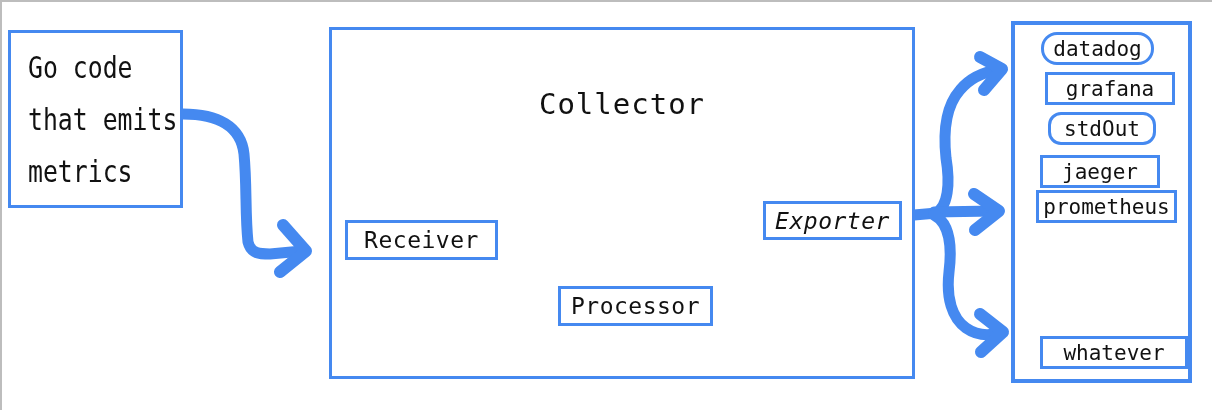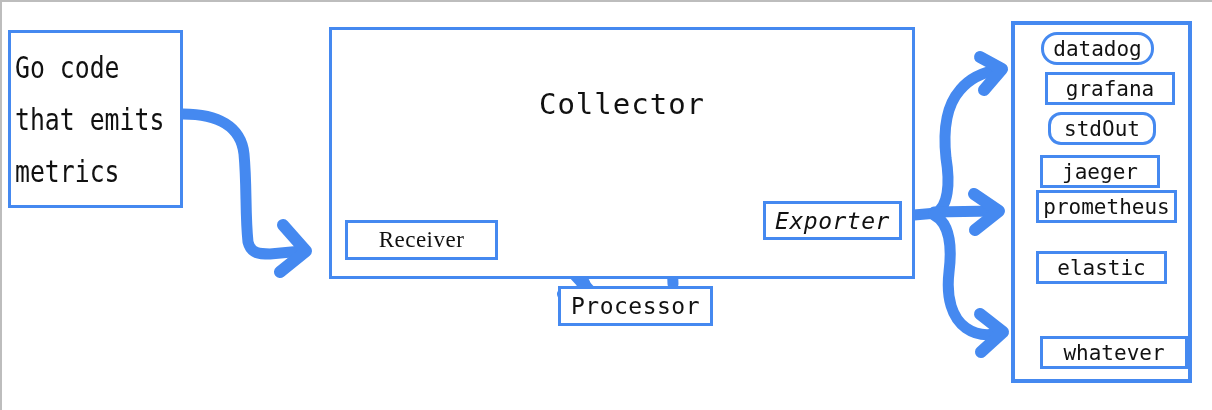--- a/index.html
+++ b/index.html
@@ -35,56 +35,55 @@
     white-space: nowrap;
     z-index: 3;
   }
   
   #src-box {
     left: 6px; top: 28px;
     width: 175px; height: 178px;
     flex-direction: column;
     align-items: flex-start;
     justify-content: center;
-    padding-left: 4px;
+    padding-left: 17px;
     border-width: 3px;
   }
   #src-box .line {
     font-family: "DejaVu Sans Mono", monospace;
     font-size: 31px;
     line-height: 52px;
     transform: scaleX(0.80);
     transform-origin: left center;
     letter-spacing: 0px;
   }
   
   #collector-box {
     left: 327px; top: 25px;
-    width: 586px; height: 252px;
+    width: 586px; height: 352px;
     border-width: 3px;
     display: block;
   }
   #collector-title {
     position: absolute;
     left: 0; right: 0;
     top: 57px;
     text-align: center;
     font-size: 29px;
     color: #111111;
     font-family: "DejaVu Sans Mono", monospace;
     letter-spacing: 1px;
   }
   
   #receiver-box {
     left: 343px; top: 218px;
     width: 153px; height: 40px;
     font-size: 23px;
     border-width: 3px;
     letter-spacing: 0.5px;
-    font-family: Liberation Serif, serif;
   }
   #processor-box {
     left: 556px; top: 284px;
     width: 155px; height: 40px;
     font-size: 23px;
     border-width: 3px;
     letter-spacing: 0.5px;
   }
   #exporter-box {
     left: 761px; top: 199px;
@@ -193,20 +192,17 @@
   </div>
   <div class="dest-item" style="left:1046px; top:110px; width:108px;border-radius:13px;">
     <span>stdOut</span>
   </div>
   <div class="dest-item" style="left:1038px; top:153px; width:120px;">
     <span>jaeger</span>
   </div>
   <div class="dest-item" style="left:1034px; top:188px; width:141px;">
     <span>prometheus</span>
   </div>
-  <div class="dest-item" style="left:1034px; top:249px; width:131px;">
-    <span>elastic</span>
-  </div>
   <div class="dest-item" style="left:1038px; top:334px; width:148px;">
     <span>whatever</span>
   </div>
 
 </div>
 
 </body></html>

